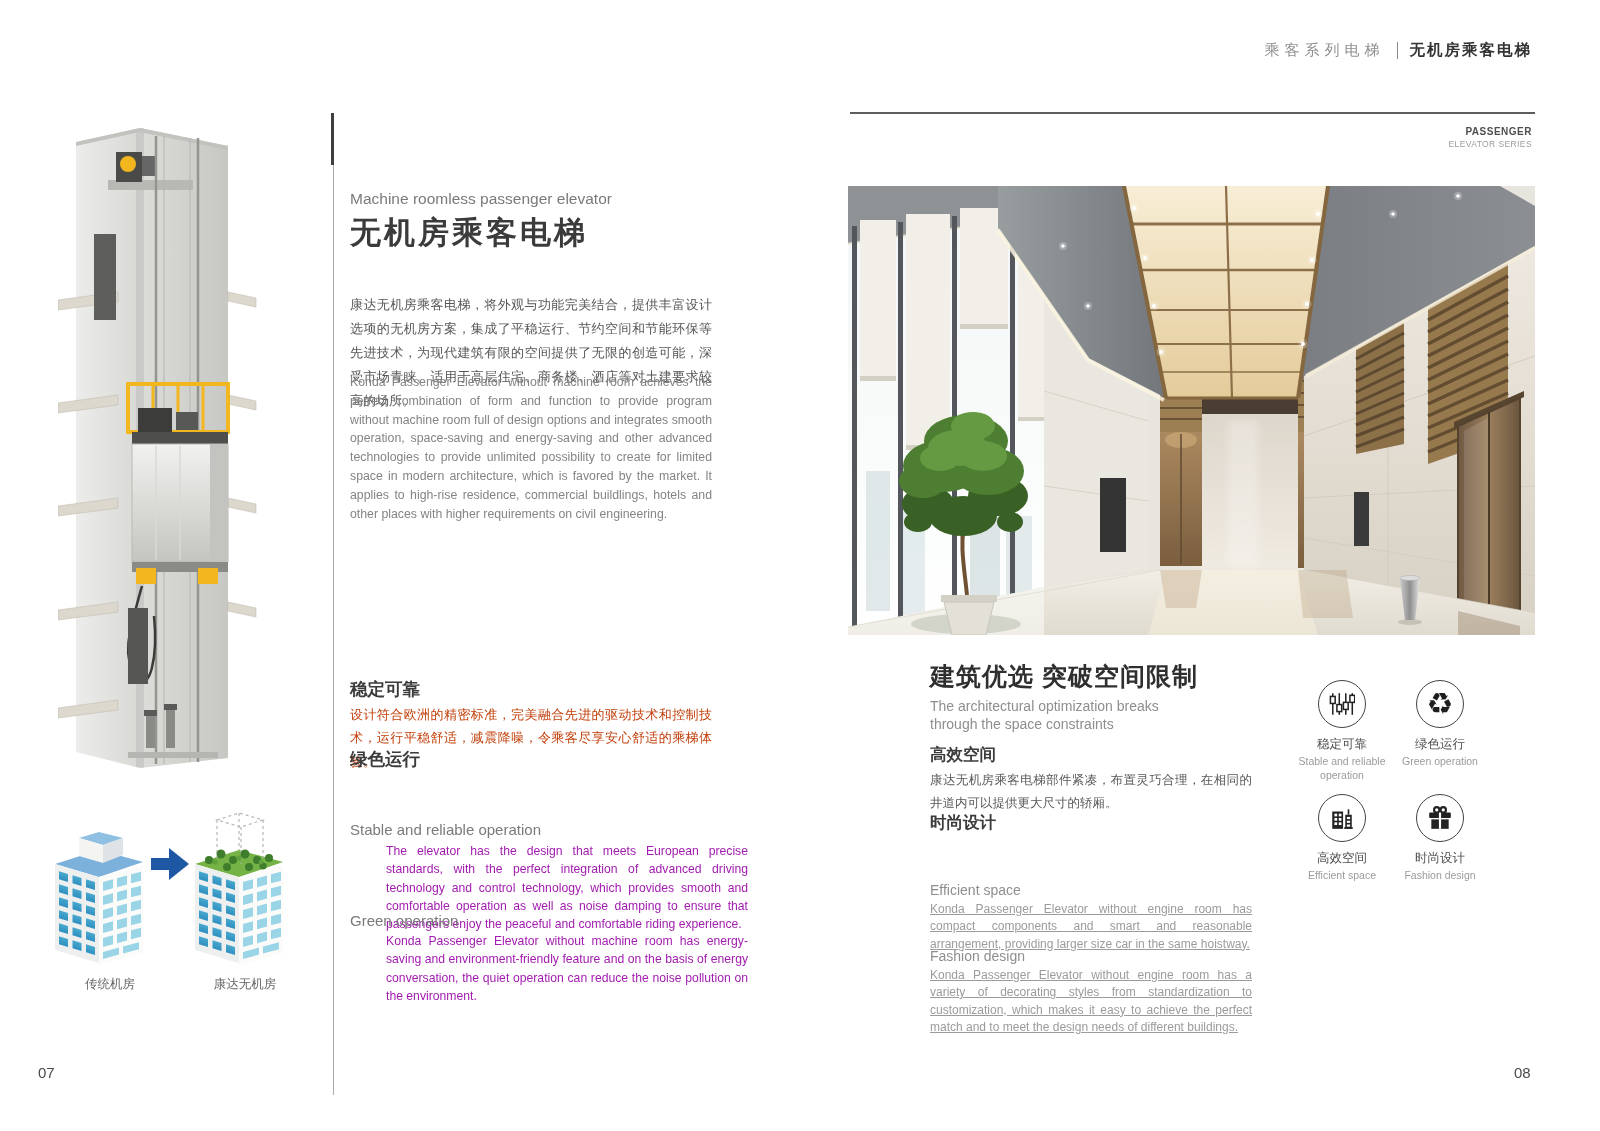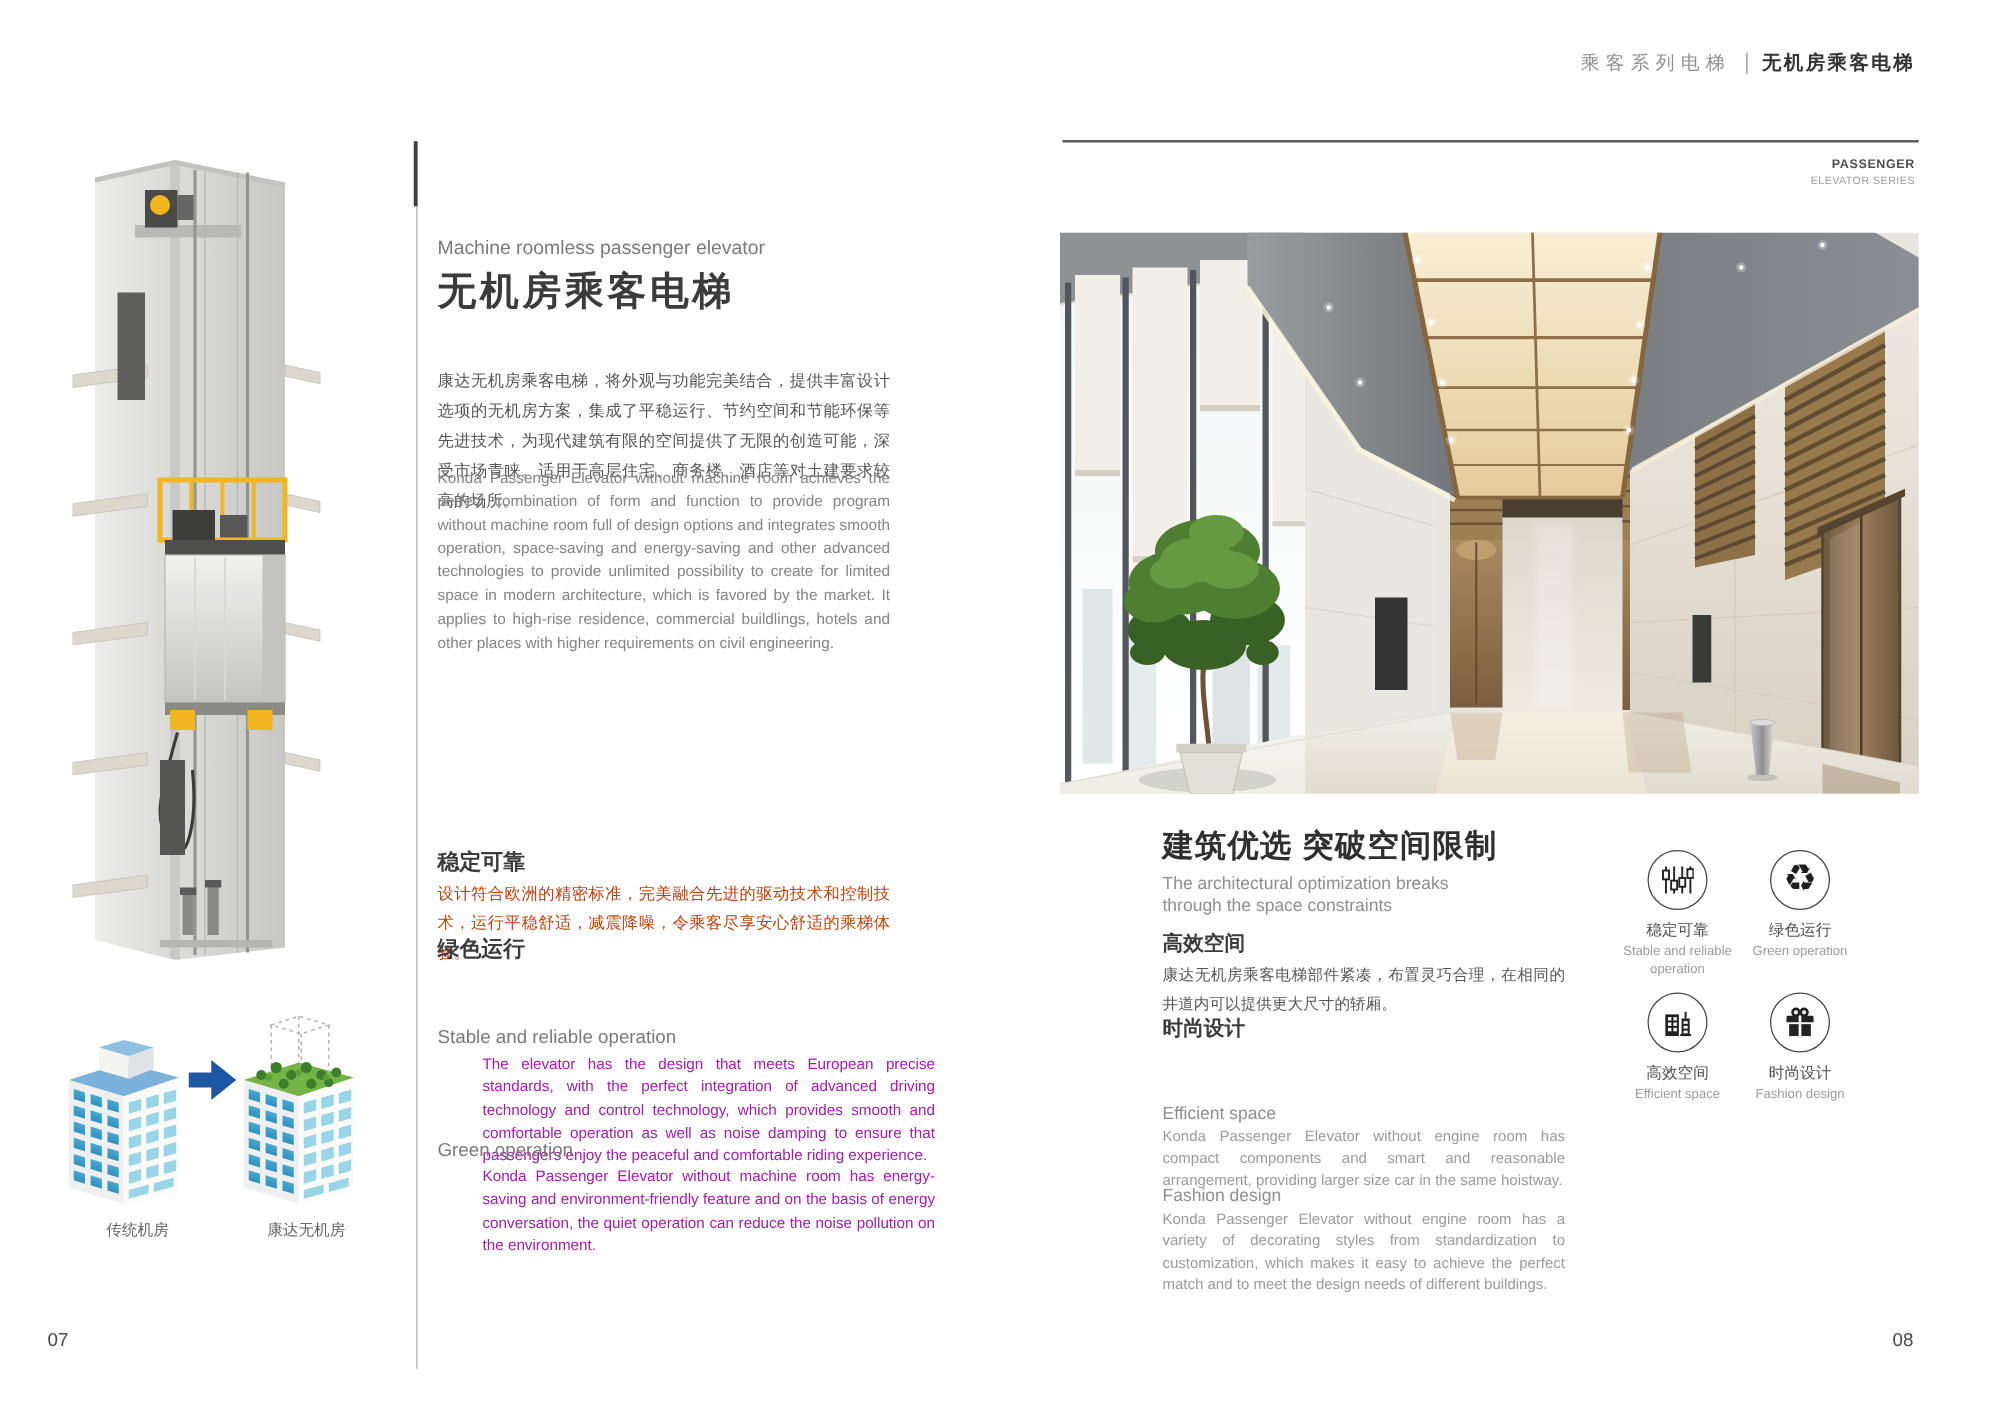--- a/index.html
+++ b/index.html
@@ -46,21 +46,21 @@
   .rp-series .l2{font-size:8.5px;color:#9c9c9c;letter-spacing:.4px;}
   .photo{left:848px;top:186px;width:687px;height:449px;}
 
   .feature{left:930px;top:660px;width:330px;height:420px;}
   .feature > div{position:absolute;left:0;}
   .f-title{top:0;font-size:25px;font-weight:bold;color:#2f2f2f;letter-spacing:1px;white-space:nowrap;}
   .f-sub{top:37px;width:248px;font-size:14px;color:#8e8e8e;line-height:1.32;}
   .fs-zh-h{font-size:16.5px;font-weight:bold;color:#3b3b3b;}
   .fs-zh-b{width:322px;font-size:12.5px;color:#585858;line-height:1.8;text-align:justify;}
   .fs-en-h{font-size:14px;color:#8e8e8e;}
-  .fs-en-b{width:322px;font-size:12px;color:#9b9b9b;line-height:1.45;text-align:justify;}
+  .fs-en-b{width:322px;font-size:12px;color:#9b9b9b;line-height:1.45;text-align:justify;text-decoration:underline;}
   .t84{top:84px}.t109{top:109px}.t152{top:152px}.t177{top:177px}
   .t222{top:222px}.t241{top:241px}.t288{top:288px}.t307{top:307px}
 
   .badges{left:1294px;top:680px;width:196px;display:grid;grid-template-columns:96px 96px;
           grid-row-gap:12px;grid-column-gap:2px;}
   .badge{width:96px;text-align:center;}
   .b-circle{width:46px;height:46px;border:1.5px solid #454545;border-radius:50%;
             margin:0 auto;display:flex;align-items:center;justify-content:center;}
   .b-zh{margin-top:8px;font-size:12.5px;color:#4f4f4f;}
   .b-en{margin-top:2px;font-size:10.5px;color:#9b9b9b;line-height:1.3;}

